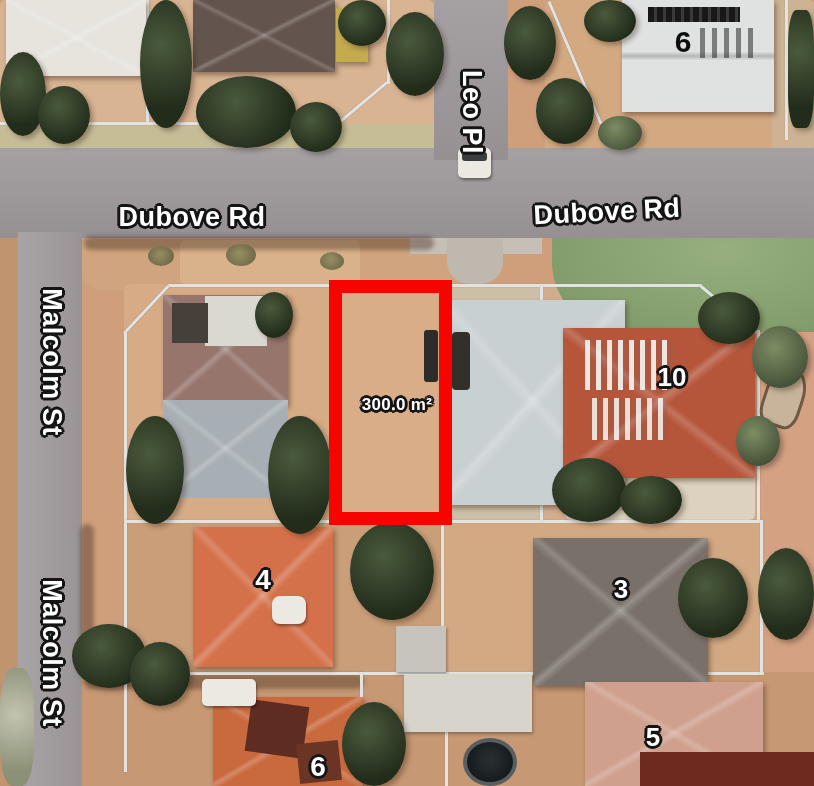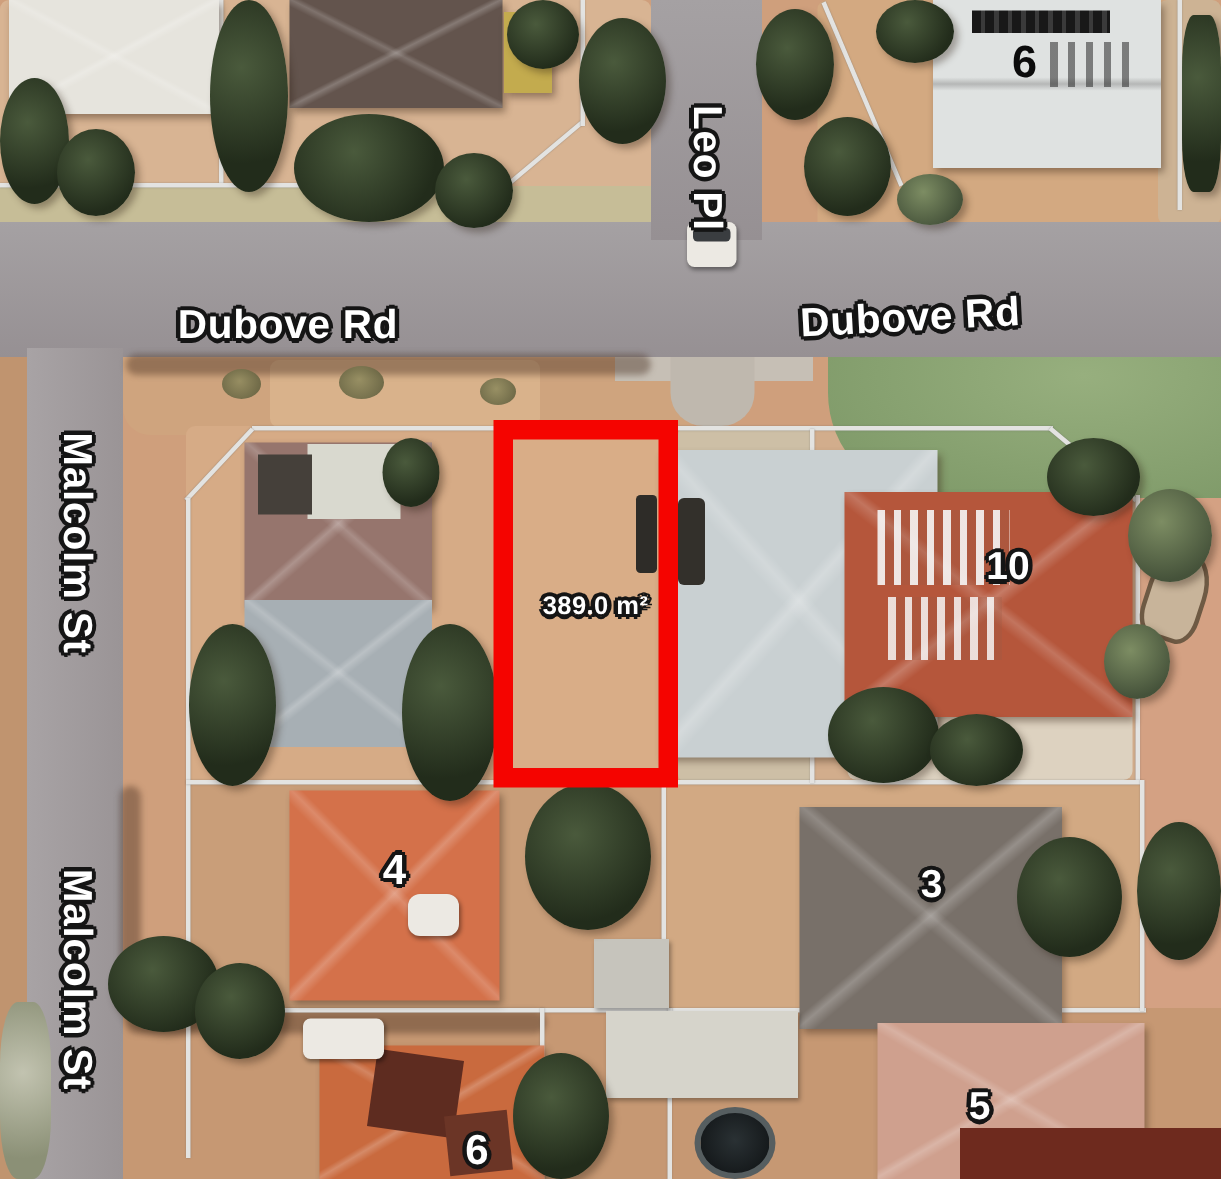--- a/index.html
+++ b/index.html
@@ -185,14 +185,14 @@
   <div class="maplabel roadlabel rot90" style="left:51px;top:362px;">Malcolm St</div>
   <div class="maplabel roadlabel rot90" style="left:51px;top:653px;">Malcolm St</div>
 
   <div class="blacklabel ctr" style="left:683px;top:42px;">6</div>
   <div class="maplabel lotlabel ctr" style="left:672px;top:377px;">10</div>
   <div class="maplabel lotlabel ctr" style="left:263px;top:580px;font-size:28px;">4</div>
   <div class="maplabel lotlabel ctr" style="left:621px;top:589px;">3</div>
   <div class="maplabel lotlabel ctr" style="left:653px;top:737px;">5</div>
   <div class="maplabel lotlabel ctr" style="left:318px;top:767px;font-size:28px;">6</div>
 
-  <div class="maplabel arealabel ctr" style="left:397px;top:404px;">389.0 m²</div>
+  <div class="maplabel arealabel ctr" style="left:397px;top:404px;">300.0 m²</div>
 </div>
 
 </body></html>

